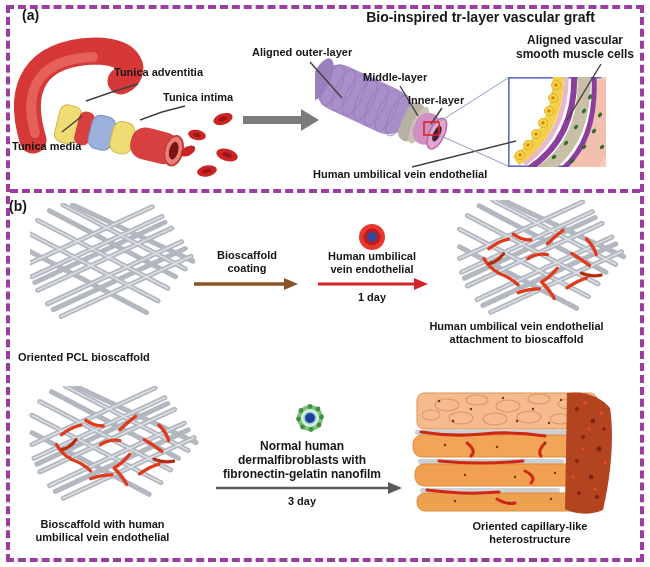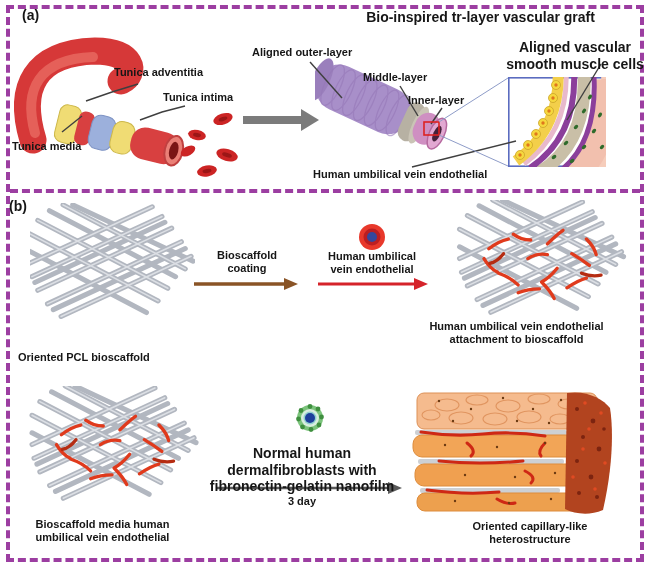--- a/index.html
+++ b/index.html
@@ -5,21 +5,21 @@
   html,body{margin:0;padding:0;background:#ffffff;}
   #fig{position:relative;width:650px;height:567px;background:#ffffff;overflow:hidden;
        font-family:"Liberation Sans",sans-serif;}
   .border-box{position:absolute;left:6px;top:5px;right:6px;bottom:5px;
        border:4px dashed #9c3ea1;pointer-events:none;}
   .divider{position:absolute;left:10px;right:10px;top:189px;border-top:4px dashed #9c3ea1;}
   .lbl{position:absolute;font-weight:700;color:#161616;font-size:11px;line-height:1.18;z-index:6;}
   .preline{white-space:pre-line;}
   .ctr{text-align:center;}
   .t14{font-size:14px;}
-  .t12{font-size:14px;margin-top:6px;}
+  .t12{font-size:12px;}
   svg.illus{position:absolute;z-index:2;}
   #overlay{position:absolute;left:0;top:0;z-index:4;pointer-events:none;}
 </style>
 </head>
 <body>
 
 <div id="fig">
 
   <svg width="0" height="0" style="position:absolute">
     <defs>
@@ -320,23 +320,24 @@
   <div class="lbl" style="left:408px;top:94px;">Inner-layer</div>
   <div class="lbl t12 ctr preline" style="left:505px;top:33px;width:140px;">Aligned vascular
 smooth muscle cells</div>
   <div class="lbl" style="left:313px;top:168px;">Human umbilical vein endothelial</div>
 
   <div class="lbl" style="left:18px;top:327px;margin-top:24px;">Oriented PCL bioscaffold</div>
   <div class="lbl ctr preline" style="left:192px;top:249px;width:110px;">Bioscaffold
 coating</div>
   <div class="lbl ctr preline" style="left:307px;top:250px;width:130px;">Human umbilical
 vein endothelial</div>
+  <div class="lbl ctr" style="left:307px;top:291px;width:130px;">1 day</div>
   <div class="lbl ctr preline" style="left:404px;top:320px;width:225px;">Human umbilical vein endothelial
 attachment to bioscaffold</div>
-  <div class="lbl ctr preline" style="left:20px;top:518px;width:165px;">Bioscaffold media human
+  <div class="lbl ctr preline" style="left:20px;top:518px;width:165px;">Bioscaffold with human
 umbilical vein endothelial</div>
   <div class="lbl t12 ctr preline" style="left:207px;top:439px;width:190px;">Normal human
 dermalfibroblasts with
 fibronectin-gelatin nanofilm</div>
   <div class="lbl ctr" style="left:207px;top:495px;width:190px;">3 day</div>
   <div class="lbl ctr preline" style="left:440px;top:520px;width:180px;">Oriented capillary-like
 heterostructure</div>
 
 </div>
 

